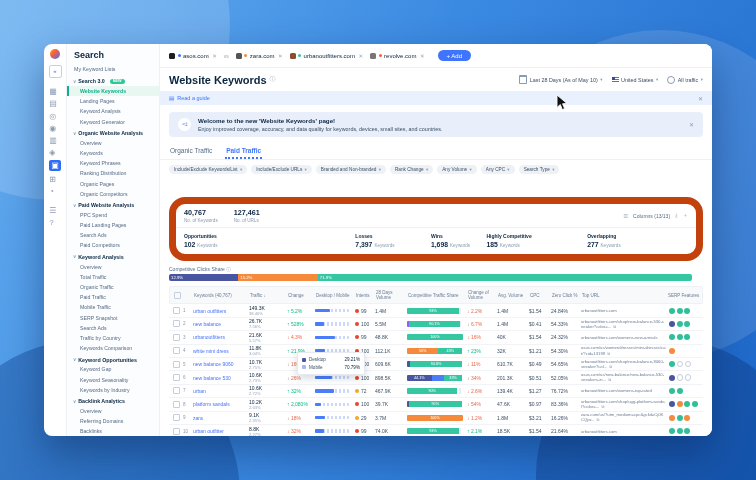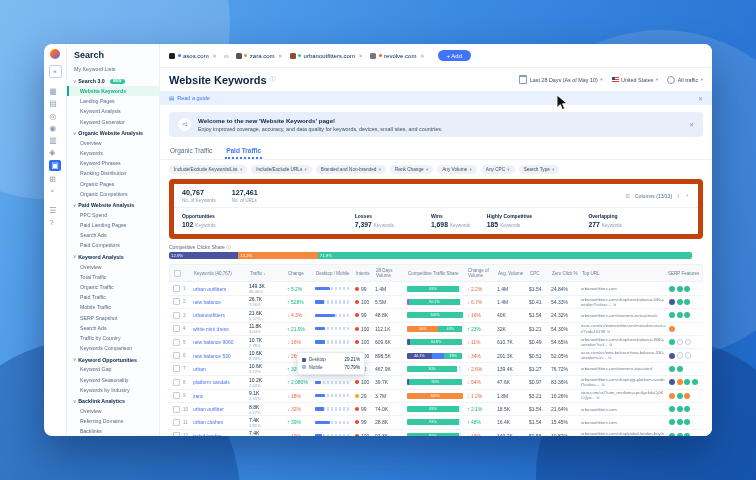--- a/index.html
+++ b/index.html
@@ -65,21 +65,21 @@
   .w-sub{font-size:5.4px;color:#3a4f66}
 
   .view-tabs{display:flex;gap:12px;padding:3px 9px 0;border-bottom:1px solid #edf0f4;flex:none}
   .vtab{font-size:6.5px;color:#556a87;padding:3px 1px 3.5px;cursor:pointer}
   .vtab.active{color:#3e74fe;font-weight:bold;border-bottom:2px dotted #3e74fe}
 
   .chips{display:flex;gap:4px;padding:5px 9px 4px;flex:none}
   .chip{background:#eef1f5;border-radius:8px;padding:2.2px 5px;font-size:4.7px;color:#3a4f66;white-space:nowrap;cursor:pointer}
   .chip .car2{margin-left:1px}
 
-  .stats-card{margin:1px 9px 0;border:5px solid #c2410c;border-radius:4px;flex:none}
+  .stats-card{margin:19px 9px 0;border:7px solid #c2410c;border-radius:16px;flex:none}
   .counts-row{display:flex;gap:16px;align-items:center;padding:4px 8px;border-bottom:1px solid #eef1f5}
   .count .v{font-size:7.2px;font-weight:bold;color:#092540}
   .count .l{font-size:4.6px;color:#8a9bb2;margin-top:1px}
   .cols-ctl{margin-left:auto;display:flex;align-items:center;gap:5px;font-size:5px;color:#556a87}
   .cols-ctl .icn{font-size:5.5px;color:#8a9bb2;cursor:pointer}
   .metrics-row{display:flex;padding:5px 8px 6px}
   .metric .ml{font-size:5px;font-weight:bold;color:#092540;margin-bottom:1.5px}
   .metric .mv{font-size:6.8px;font-weight:bold;color:#092540}
   .metric .mk{font-size:4.6px;color:#8a9bb2;font-weight:normal;margin-left:2px}
 

